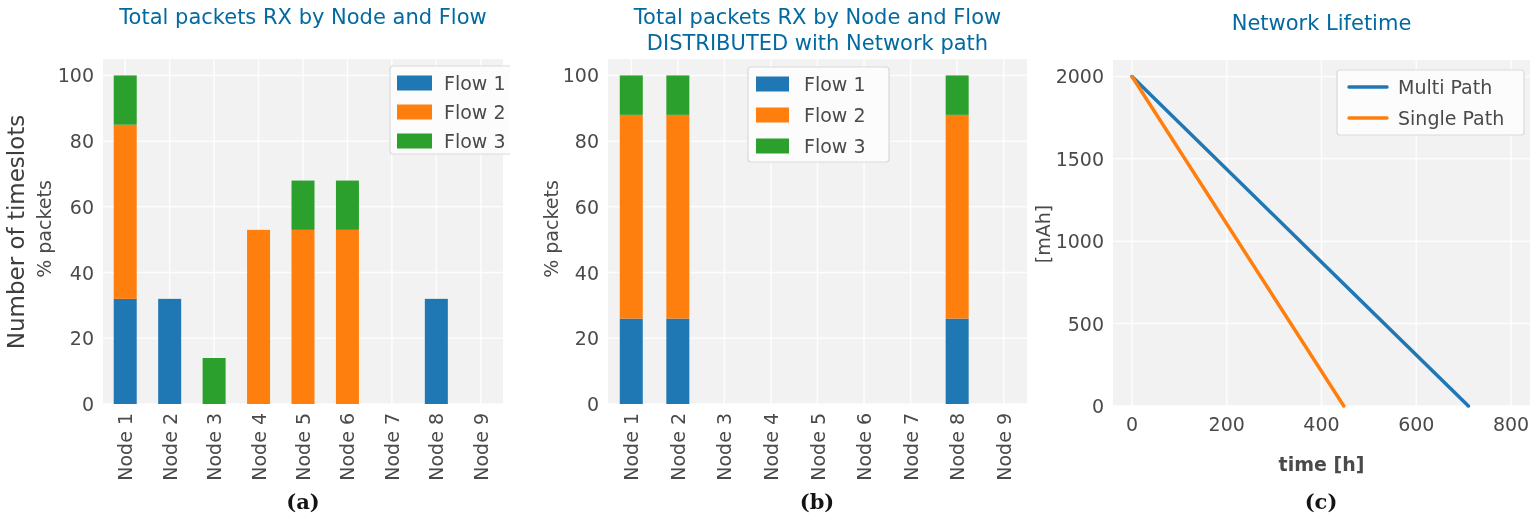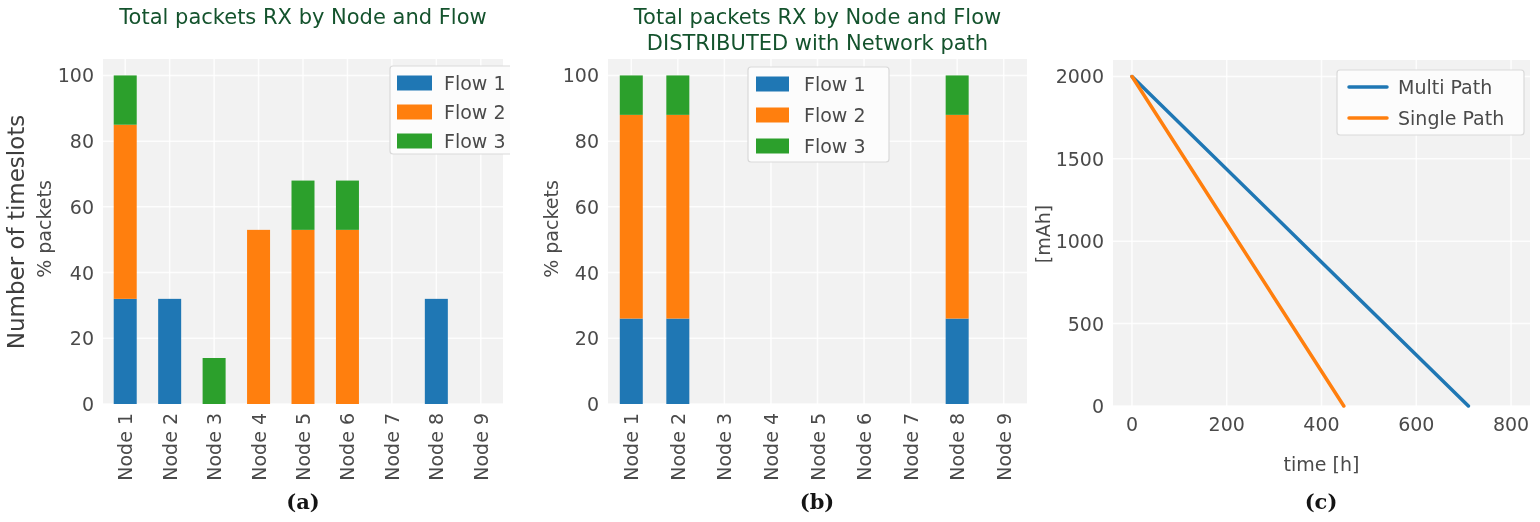--- a/index.html
+++ b/index.html
@@ -1,21 +1,21 @@
 <!DOCTYPE html>
 <html><head>
 <meta charset="utf-8">
 <style>
   html,body{margin:0;padding:0;background:#fff;}
   .fig{position:relative;width:1540px;height:522px;background:#ffffff;overflow:hidden;
        font-family:"DejaVu Sans","Liberation Sans",sans-serif;}
   .panel{position:absolute;top:0;height:522px;}
   .panel svg{position:absolute;left:0;top:0;}
   svg text{font-family:"DejaVu Sans","Liberation Sans",sans-serif;fill:#4a4a4a;font-size:19px;}
-  .chart-title{position:absolute;text-align:center;font-size:21px;line-height:26px;color:#14532d;}
+  .chart-title{position:absolute;text-align:center;font-size:21px;line-height:26px;color:#0369a1;}
   .vlabel{position:absolute;white-space:nowrap;color:#4a4a4a;
           transform:translate(-50%,-50%) rotate(-90deg);font-size:19px;}
   .vlabel.big{font-size:23px;color:#3e3e3e;}
   .xlabel{position:absolute;color:#4a4a4a;font-size:19px;text-align:center;}
   .caption{position:absolute;font-family:"DejaVu Serif","Liberation Serif",serif;
            font-weight:bold;font-size:21px;color:#141414;text-align:center;}
 </style>
 </head>
 <body>
 
@@ -169,18 +169,21 @@
         <text x="386.2727272727273" y="431" text-anchor="middle">600</text>
         <text x="481.04545454545456" y="431" text-anchor="middle">800</text>
         <polyline points="102.0,76.5 438.4,406.0" fill="none" stroke="#1f77b4" stroke-width="3.5" stroke-linecap="round"></polyline>
         <polyline points="102.0,76.5 313.8,406.0" fill="none" stroke="#ff7f0e" stroke-width="3.5" stroke-linecap="round"></polyline>
         <rect x="307" y="70" width="187" height="65" rx="3" fill="#fcfcfc" stroke="#d9d9d9" stroke-width="1.2"></rect>
         <line x1="319" y1="87" x2="357" y2="87" stroke="#1f77b4" stroke-width="3.5" stroke-linecap="round"></line>
         <text x="368" y="87" dominant-baseline="central" fill="#3e3e3e">Multi Path</text>
         <line x1="319" y1="118" x2="357" y2="118" stroke="#ff7f0e" stroke-width="3.5" stroke-linecap="round"></line>
         <text x="368" y="118" dominant-baseline="central" fill="#3e3e3e">Single Path</text>
       </svg>
+    <div class="chart-title" style="left:83px;top:10px;width:417px;">
+      <div>Network Lifetime</div>
+    </div>
     <div class="vlabel" style="left:13px;top:234px;">[mAh]</div>
-    <div class="xlabel" style="left:83px;top:453px;width:417px;">time [h]</div>
+    <div class="xlabel" style="left:83px;top:453px;width:417px;font-weight:bold;">time [h]</div>
     <div class="caption" style="left:231px;top:489px;width:120px;">(c)</div>
   </section>
 
 </div>
 
 </body></html>

